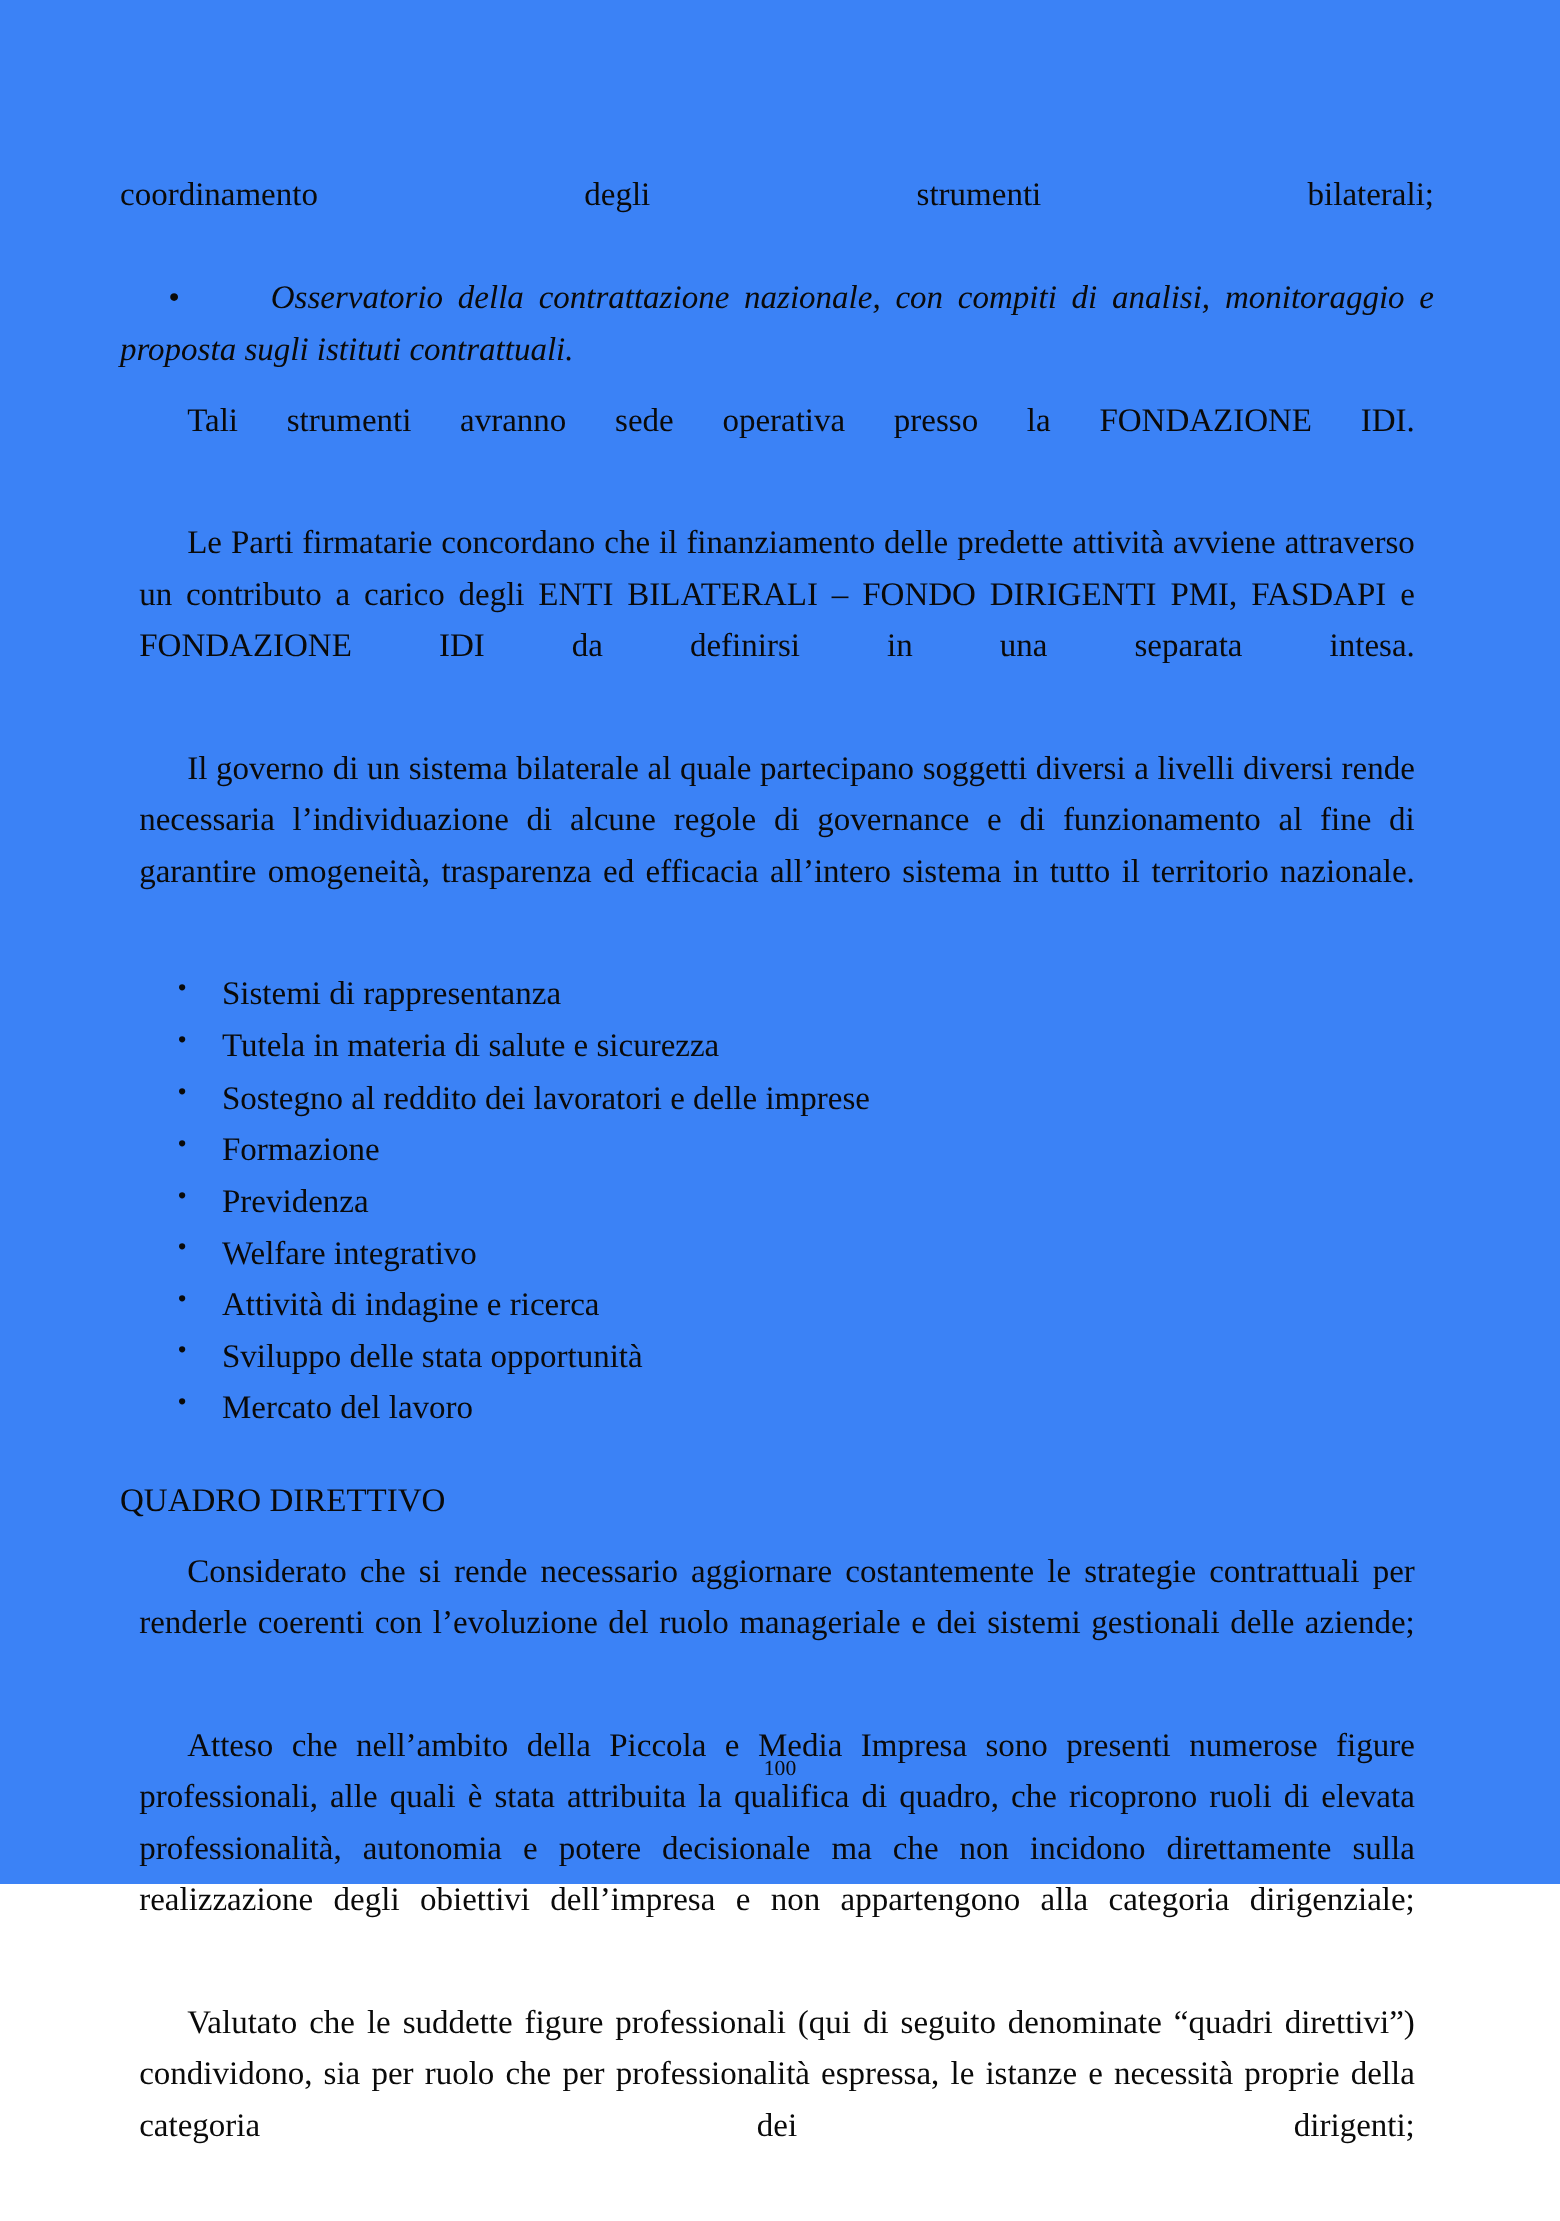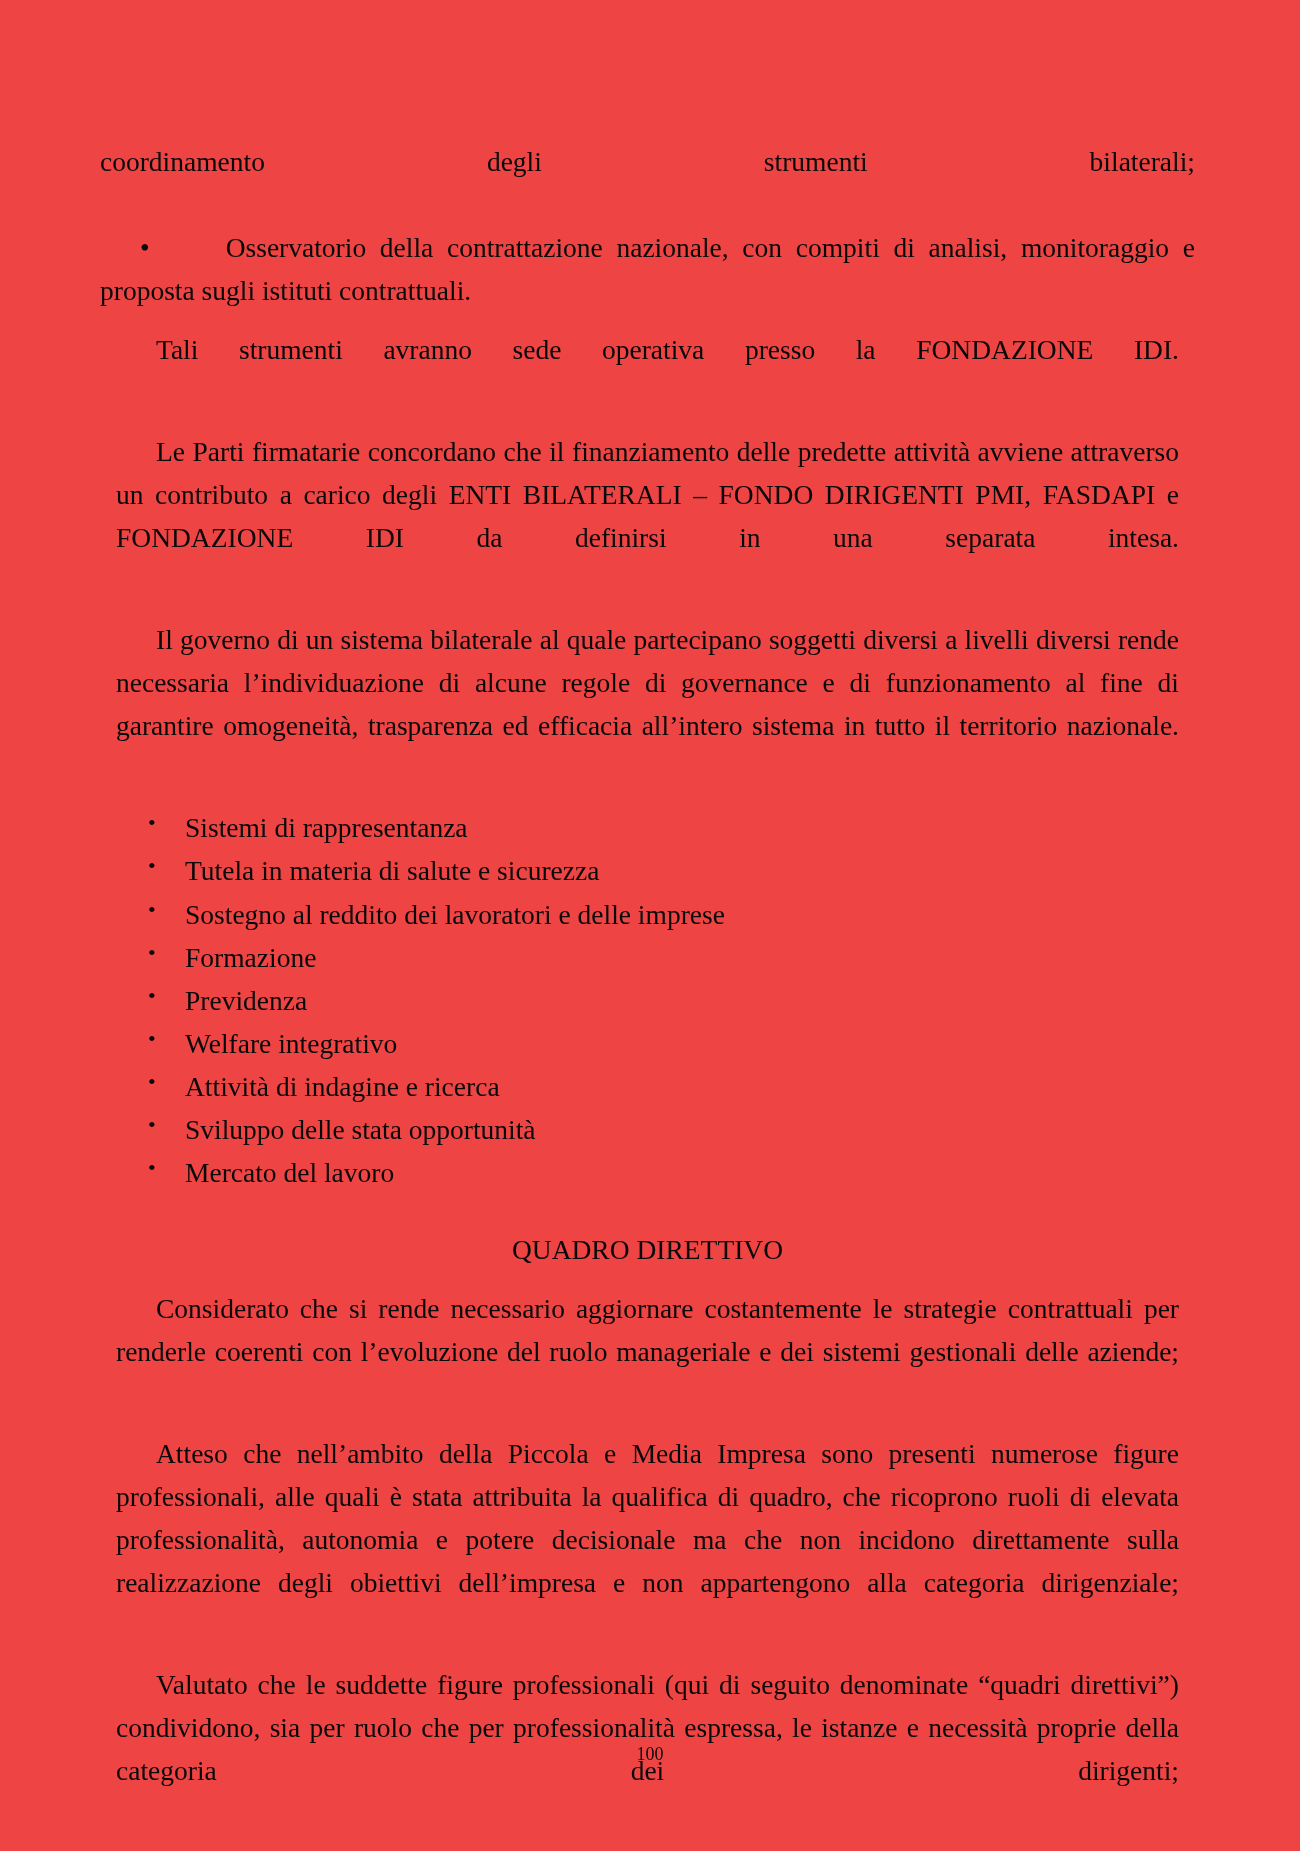--- a/index.html
+++ b/index.html
@@ -10,22 +10,22 @@
   body {
     width: 1300px;
     height: 1851px;
     font-family: "Liberation Serif", "DejaVu Serif", serif;
     color: #000000;
     -webkit-font-smoothing: none;
   }
   .page {
     position: relative;
     width: 1300px;
-    height: 1851px;
-    background: #ef4444;
+    height: 1570px;
+    background: #3b82f6;
     box-sizing: border-box;
     padding: 140px 105px 0 100px;
   }
   .body-text {
     font-size: 27.5px;
     line-height: 1.565;
     text-align: justify;
     text-justify: inter-word;
     color: #0a0a0a;
   }
@@ -33,20 +33,21 @@
     margin: 16px;
     text-indent: 40px;
   }
   p.noindent {
     margin: 0;
     text-indent: 0;
   }
   p.bulletpara {
     margin: 0;
     text-indent: 40px;
+    font-style: italic;
   }
   
   p.para::after,
   p.noindent::after {
     content: "";
     display: inline-block;
     width: 100%;
   }
   .bullet-dash {
     display: inline-block;
@@ -69,21 +70,21 @@
     position: absolute;
     left: 48px;
     top: 0;
     font-size: 22px;
     line-height: inherit;
   }
   .section-heading {
     font-size: 27.5px;
     line-height: 1.565;
     margin: 0;
-    text-align: center;
+    text-align: left;
     color: #0a0a0a;
   }
   .spacer-med { height: 34px; }
   .page-number {
     position: absolute;
     left: 0;
     right: 0;
     bottom: 86px;
     text-align: center;
     font-size: 18px;

